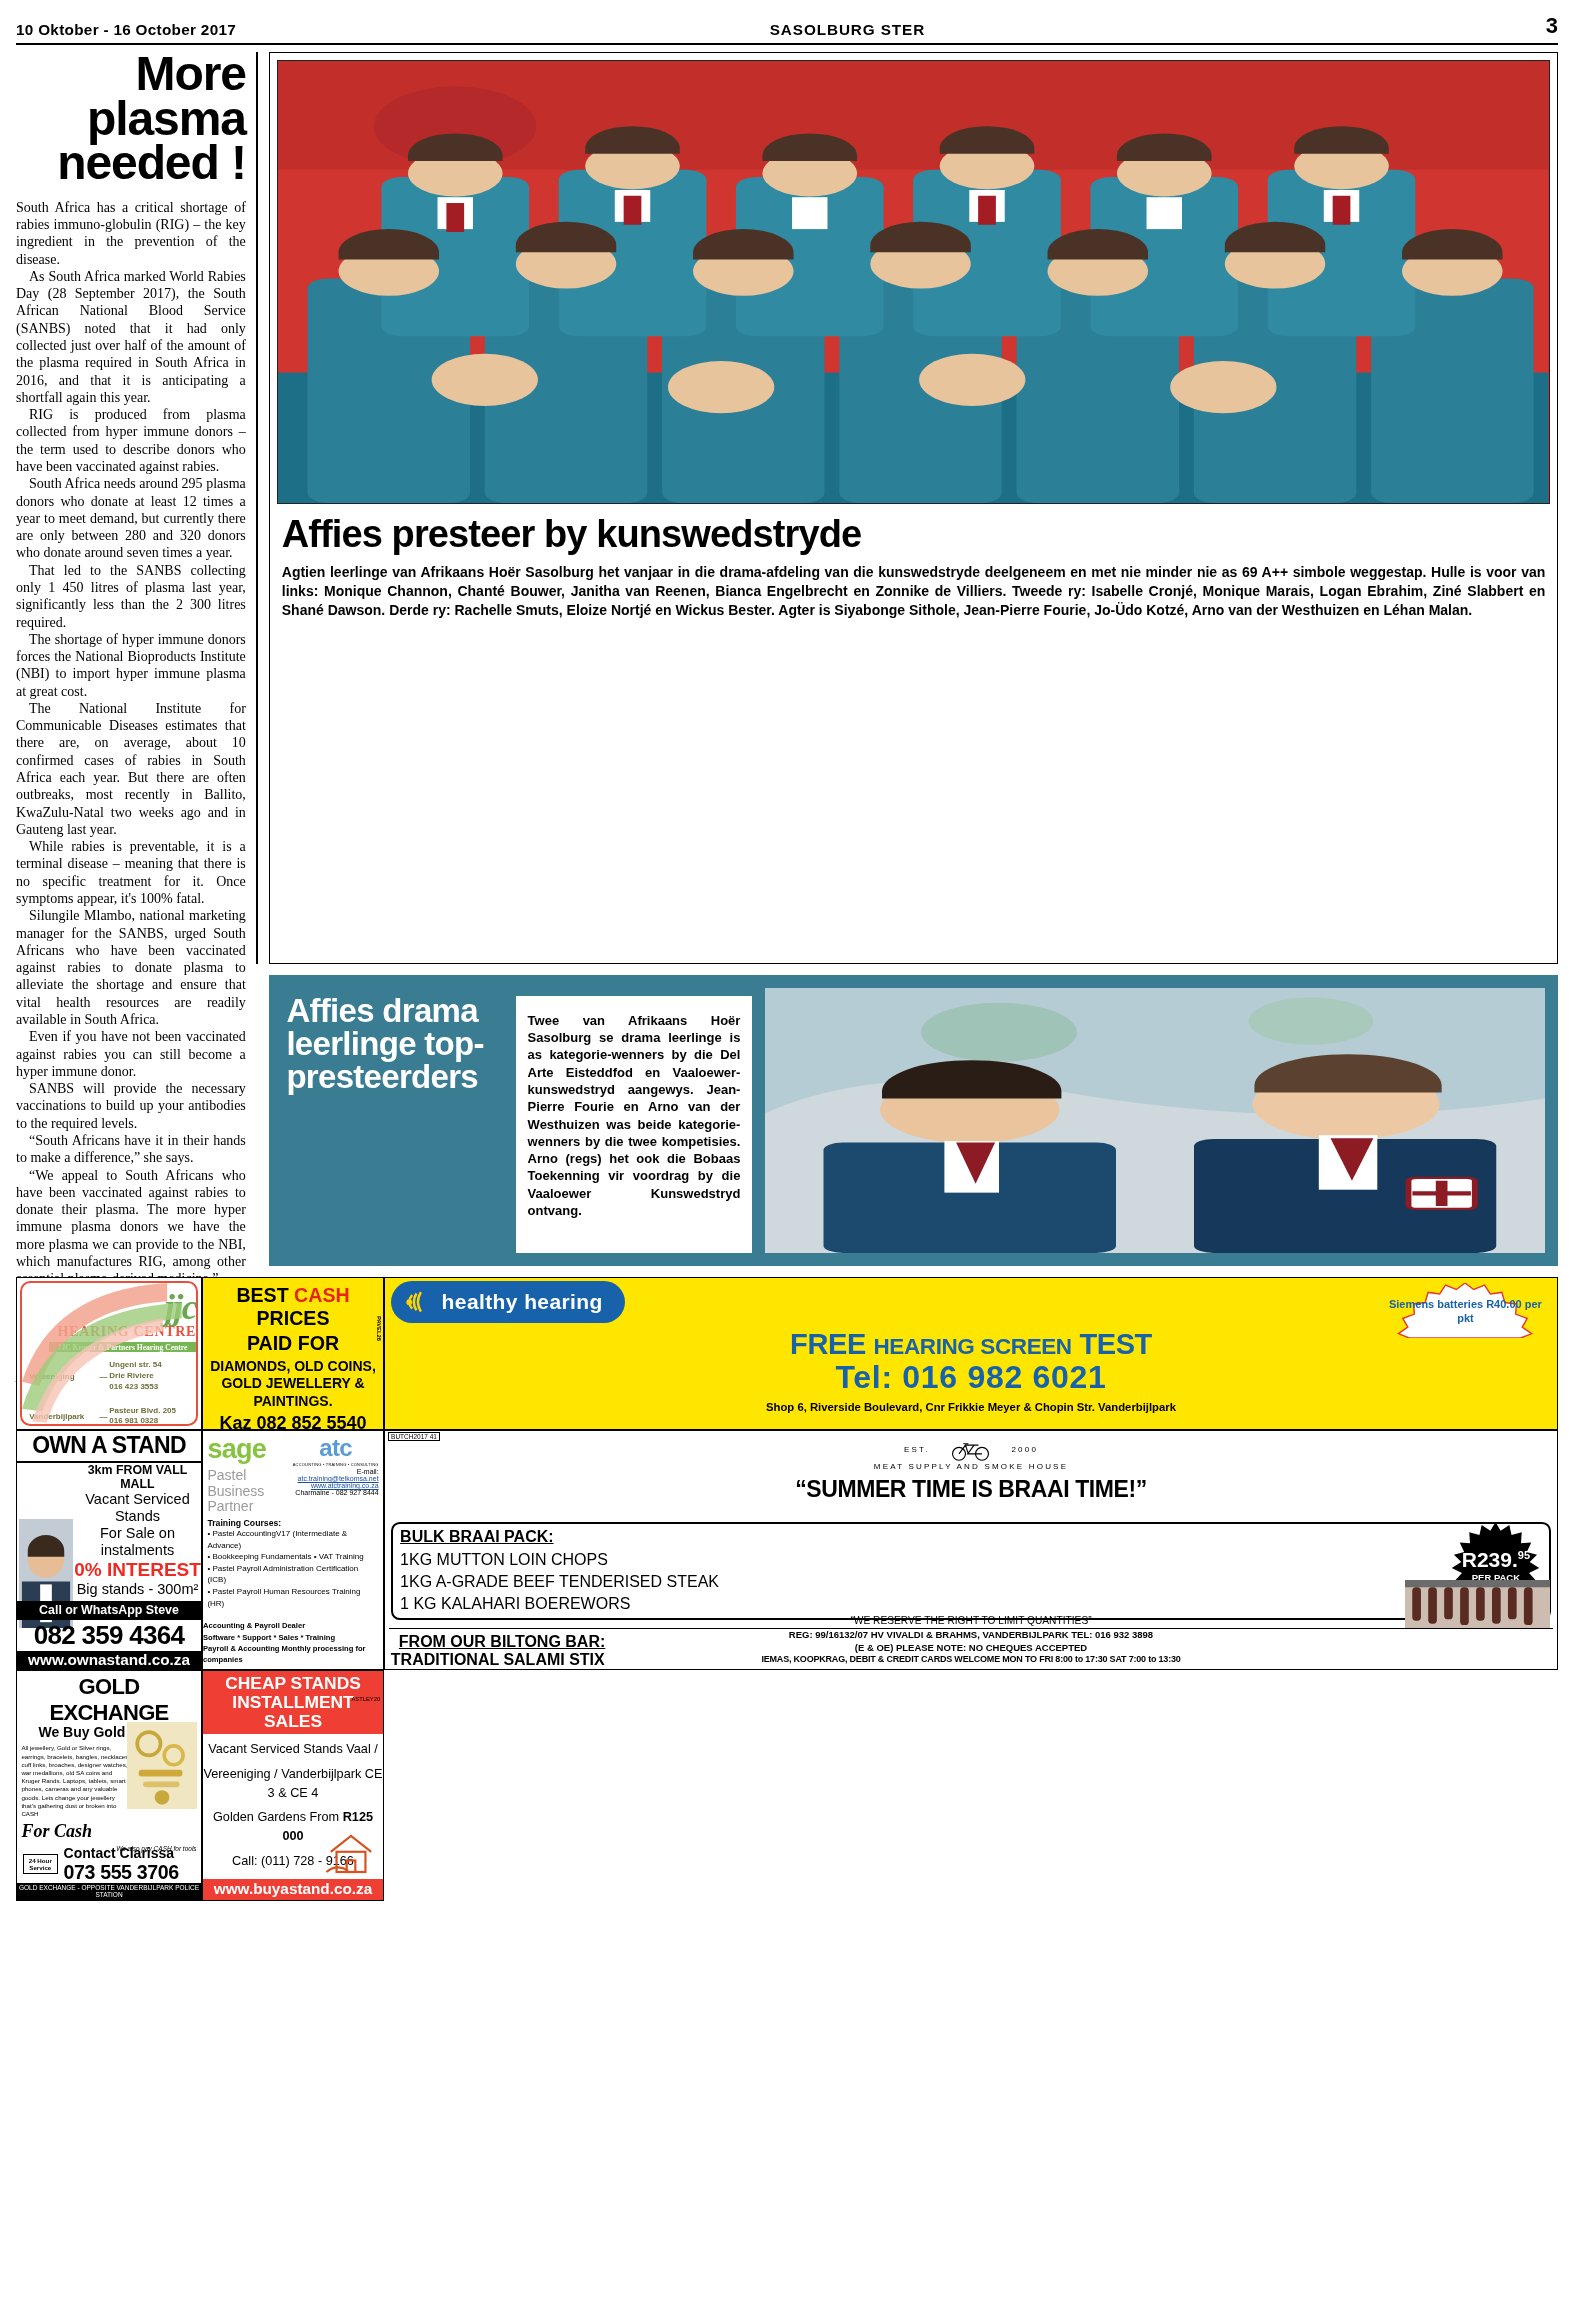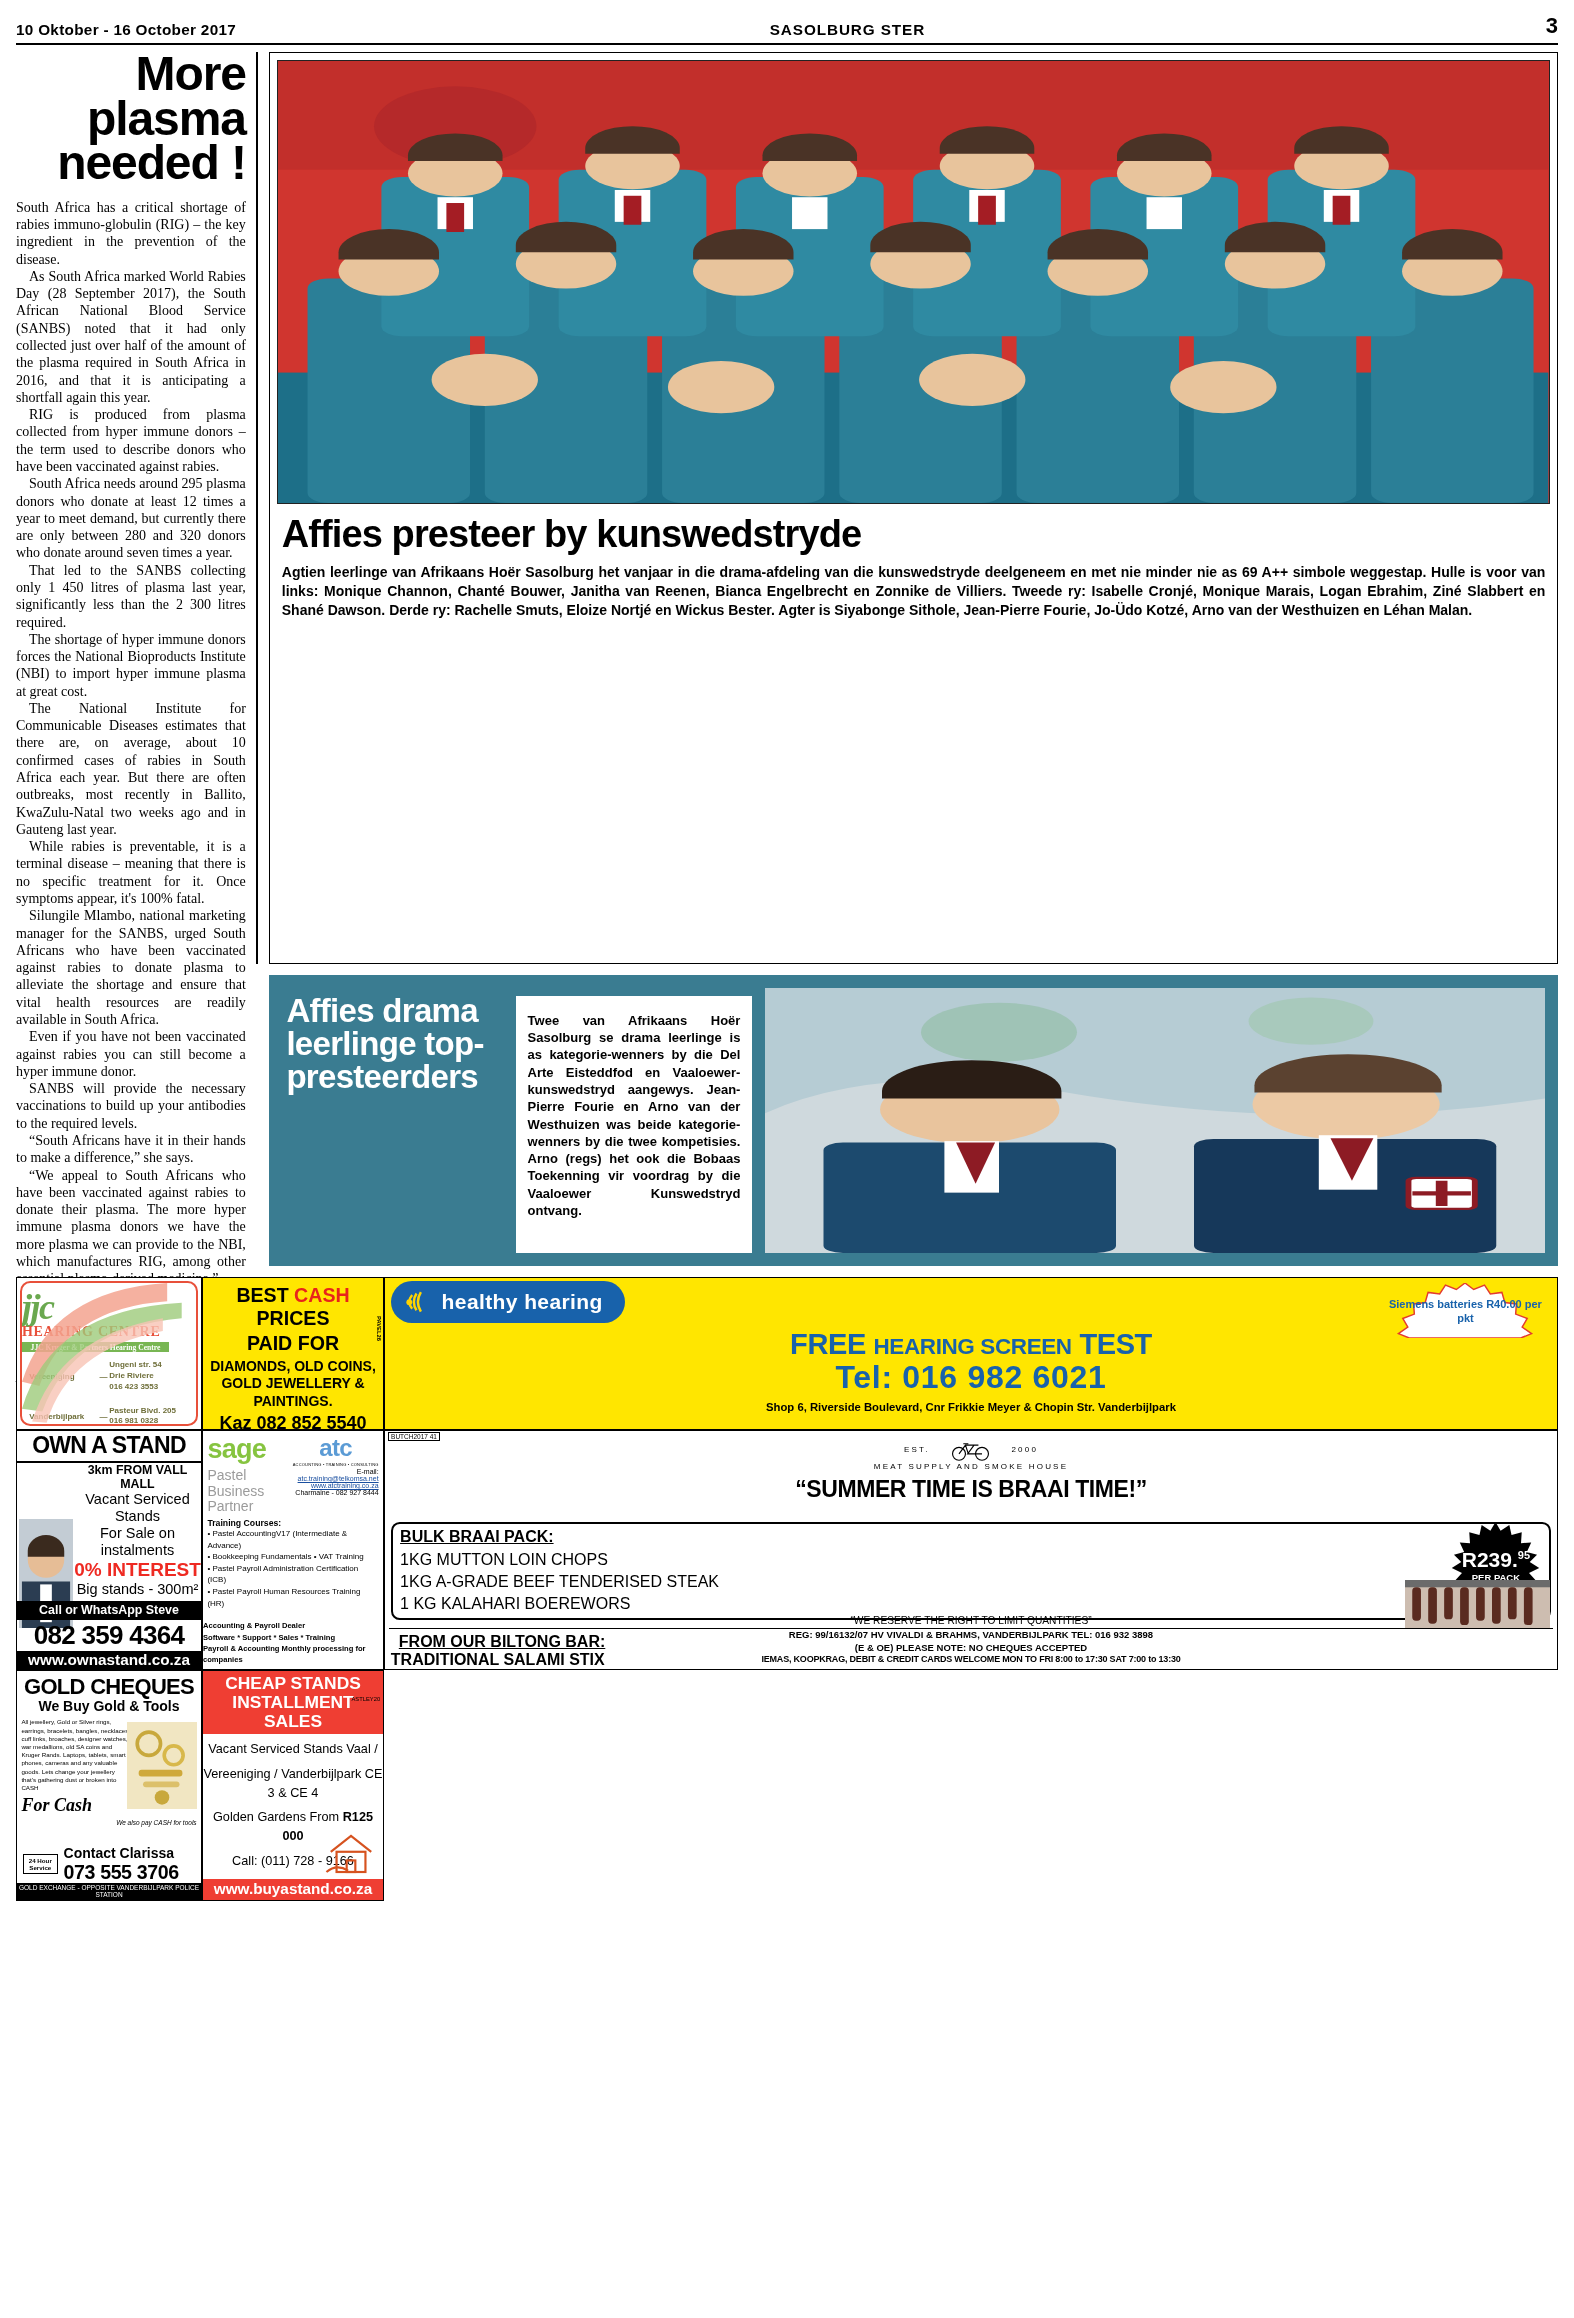--- a/index.html
+++ b/index.html
@@ -58,21 +58,21 @@
   .sec-photo { flex:1; margin:13px 13px 13px 0; background:#8fa6b5; position:relative; overflow:hidden; }
 
   
   .ads { margin-top:10.2px; }
   .ad-row { display:flex; gap:0; }
   .adbox { border:1.5px solid #000; position:relative; overflow:hidden; }
 
   
   .ad-jjc { width:186px; height:153px; background:#fff; padding:2.9px; }
   .jjc-inner { border:2.2px solid #e8503a; border-radius:10.2px; height:100%; position:relative; overflow:hidden; }
-  .jjc-logo { text-align:left; padding-top:8.7px; }
+  .jjc-logo { text-align:right; padding-top:8.7px; }
   .jjc-jc { font-family:"Liberation Serif", serif; font-style:italic; font-weight:bold;
             font-size:36px; color:#6aa84f; letter-spacing:-1.5px; line-height:.9;}
   .jjc-hc { font-family:"Liberation Serif", serif; font-weight:bold; font-size:14px;
             color:#e8503a; letter-spacing:0.7px; }
   .jjc-band { background:#78b653; color:#fff; font-size:7.6px; font-weight:bold;
               display:inline-block; padding:0.7px 8.7px; margin-top:1.5px; }
   .jjc-rows { margin-top:5.8px; font-family:"Liberation Sans", sans-serif;
               font-weight:bold; font-size:8px; color:#6f6f3a; }
   .jjc-row { display:flex; align-items:center; justify-content:space-between;
              padding:1.5px 7.3px; }
@@ -528,21 +528,21 @@
             <div>(E &amp; OE) PLEASE NOTE: NO CHEQUES ACCEPTED</div>
             <div class="tiny">IEMAS, KOOPKRAG, DEBIT &amp; CREDIT CARDS WELCOME MON TO FRI 8:00 to 17:30 SAT 7:00 to 13:30</div>
           </div>
         </div>
       </div>
     </div>
 
     <div class="ad-row">
 
       <div class="adbox ad-gold">
-        <div class="gold-h">GOLD CHEQUES</div>
+        <div class="gold-h">GOLD EXCHANGE</div>
         <div class="gold-h2">We Buy Gold &amp; Tools</div>
         <div class="gold-img">
           <svg width="100%" height="100%" viewBox="0 0 96 120" preserveAspectRatio="none" aria-hidden="true">
             <rect width="96" height="120" fill="#f1e6c2"></rect>
             <circle cx="30" cy="30" r="16" fill="none" stroke="#c8a83c" stroke-width="5"></circle>
             <circle cx="64" cy="46" r="13" fill="none" stroke="#d8b84a" stroke-width="5"></circle>
             <rect x="16" y="66" width="60" height="9" rx="4" fill="#cfa93b"></rect>
             <rect x="22" y="82" width="50" height="8" rx="4" fill="#dcc06a"></rect>
             <circle cx="48" cy="104" r="10" fill="#c8a83c"></circle>
           </svg>

